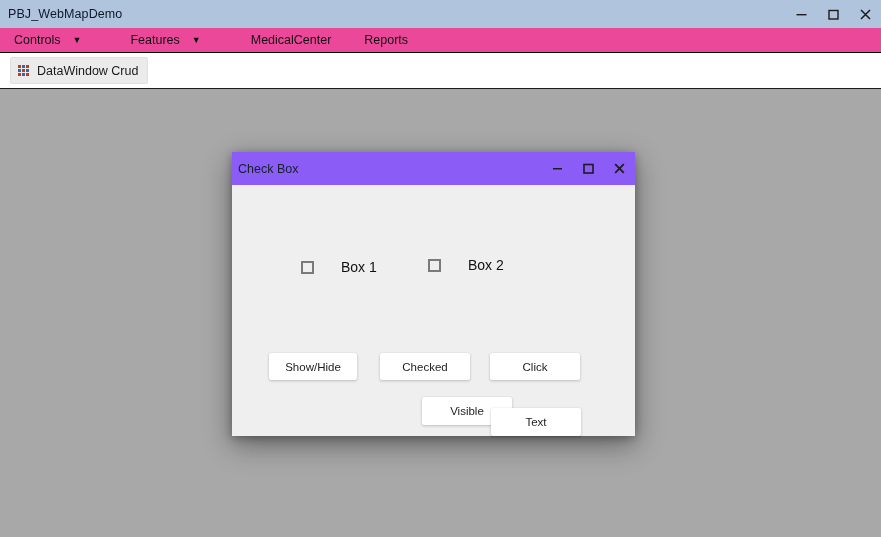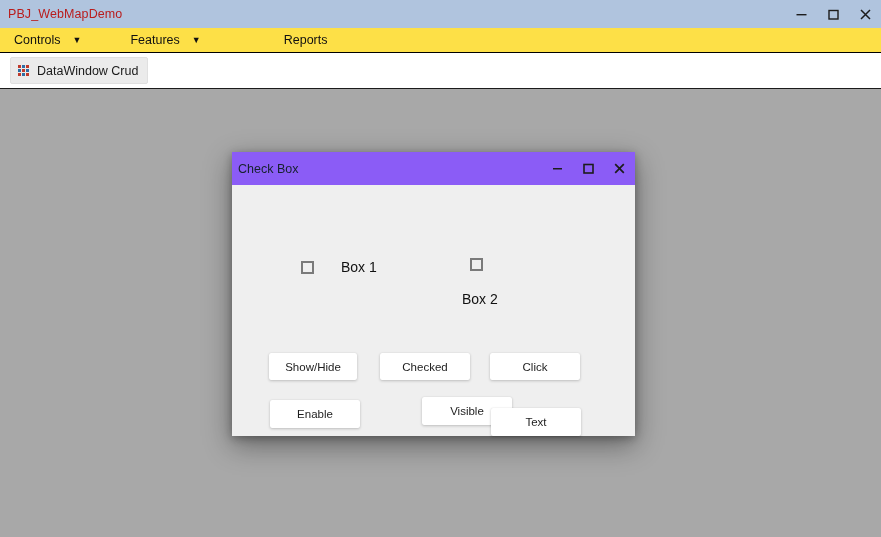--- a/index.html
+++ b/index.html
@@ -31,21 +31,21 @@
     height: 28px;
     min-height: 28px;
     background: #b0c4de;
     display: flex;
     align-items: center;
     justify-content: space-between;
     position: relative;
   }
   #app-title-text {
     font-size: 12.5px;
-    color: #b91c1c;
+    color: #0f172a;
     padding-left: 8px;
     letter-spacing: 0.1px;
     white-space: nowrap;
   }
   .win-controls {
     display: flex;
     align-items: center;
     height: 100%;
   }
   .win-btn {
@@ -55,21 +55,21 @@
     align-items: center;
     justify-content: center;
     color: #1c1c1c;
   }
   .win-btn svg { display: block; }
 
   
   #app-menubar {
     height: 25px;
     min-height: 25px;
-    background: #fde047;
+    background: #ec4899;
     border-bottom: 1px solid #000000;
     display: flex;
     align-items: center;
     padding-left: 14px;
     box-sizing: border-box;
   }
   .menu-item {
     display: flex;
     align-items: center;
     font-size: 12.5px;
@@ -172,21 +172,21 @@
 
   #dialog-body {
     flex: 1;
     position: relative;
     background: #efefef;
   }
 
   
   .checkbox-row { position: absolute; display: flex; align-items: center; gap: 21px; }
   #checkbox-box-1 { left: 69px;  top: 75px; }
-  #checkbox-box-2 { left: 224px; top: 73px; flex-direction: column; }
+  #checkbox-box-2 { left: 196px; top: 73px; }
   .cb-square {
     width: 13px;
     height: 13px;
     border: 2px solid #7a7a7a;
     background: #efefef;
     box-sizing: border-box;
   }
   .cb-label {
     font-size: 14px;
     color: #111111;
@@ -258,20 +258,23 @@
     <div class="menu-item">
       <span class="menu-label">Controls</span>
       <span class="menu-caret">▼</span>
     </div>
     <span class="menu-gap-1"></span>
     <div class="menu-item">
       <span class="menu-label">Features</span>
       <span class="menu-caret">▼</span>
     </div>
     <span class="menu-gap-2"></span>
+    <div class="menu-item">
+      <span class="menu-label">MedicalCenter</span>
+    </div>
     <span class="menu-gap-3"></span>
     <div class="menu-item">
       <span class="menu-label">Reports</span>
     </div>
   </div>
 
   <div id="app-toolbar">
     <div id="toolbar-button-datawindow-crud">
       <span class="grid-icon">
         <i style="background:#c0392b"></i>
@@ -321,21 +324,20 @@
         </div>
 
         <div class="checkbox-row" id="checkbox-box-2">
           <span class="cb-square"></span>
           <span class="cb-label">Box 2</span>
         </div>
 
         <button class="push-button" id="button-show-hide">Show/Hide</button>
         <button class="push-button" id="button-checked">Checked</button>
         <button class="push-button" id="button-click">Click</button>
-        <button class="push-button" id="button-enable">Enable</button>
         <button class="push-button" id="button-visible">Visible</button>
         <button class="push-button" id="button-text">Text</button>
 
       </div>
     </div>
 
   </div>
 </div>
 
 <div id="page-bottom-strip"></div>

